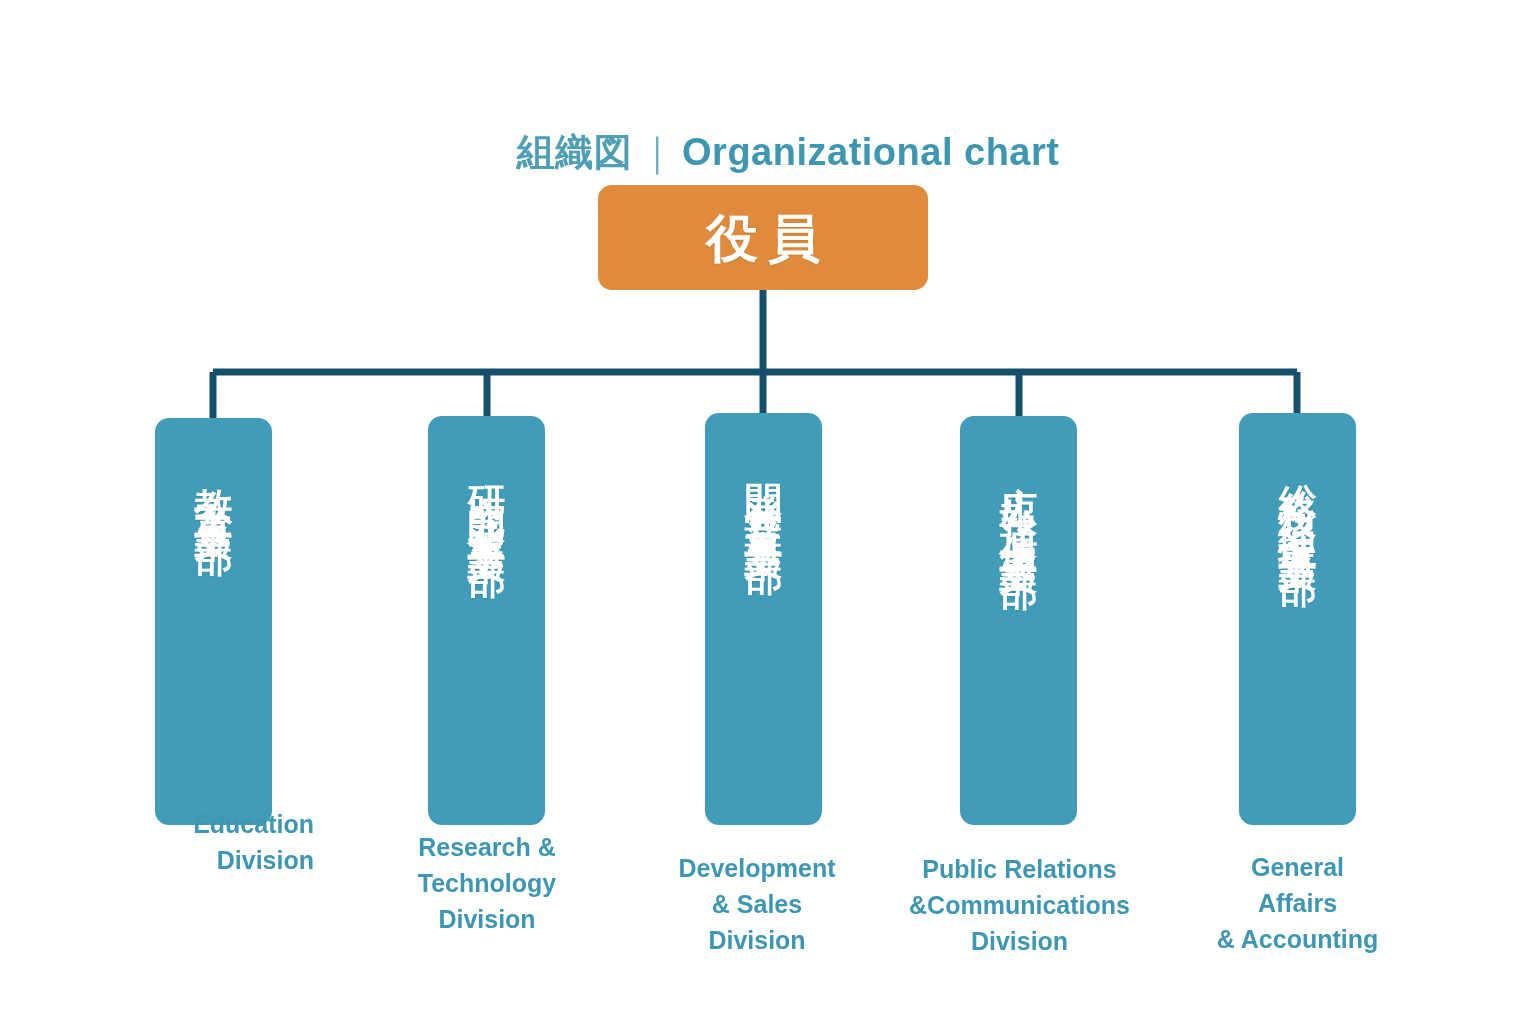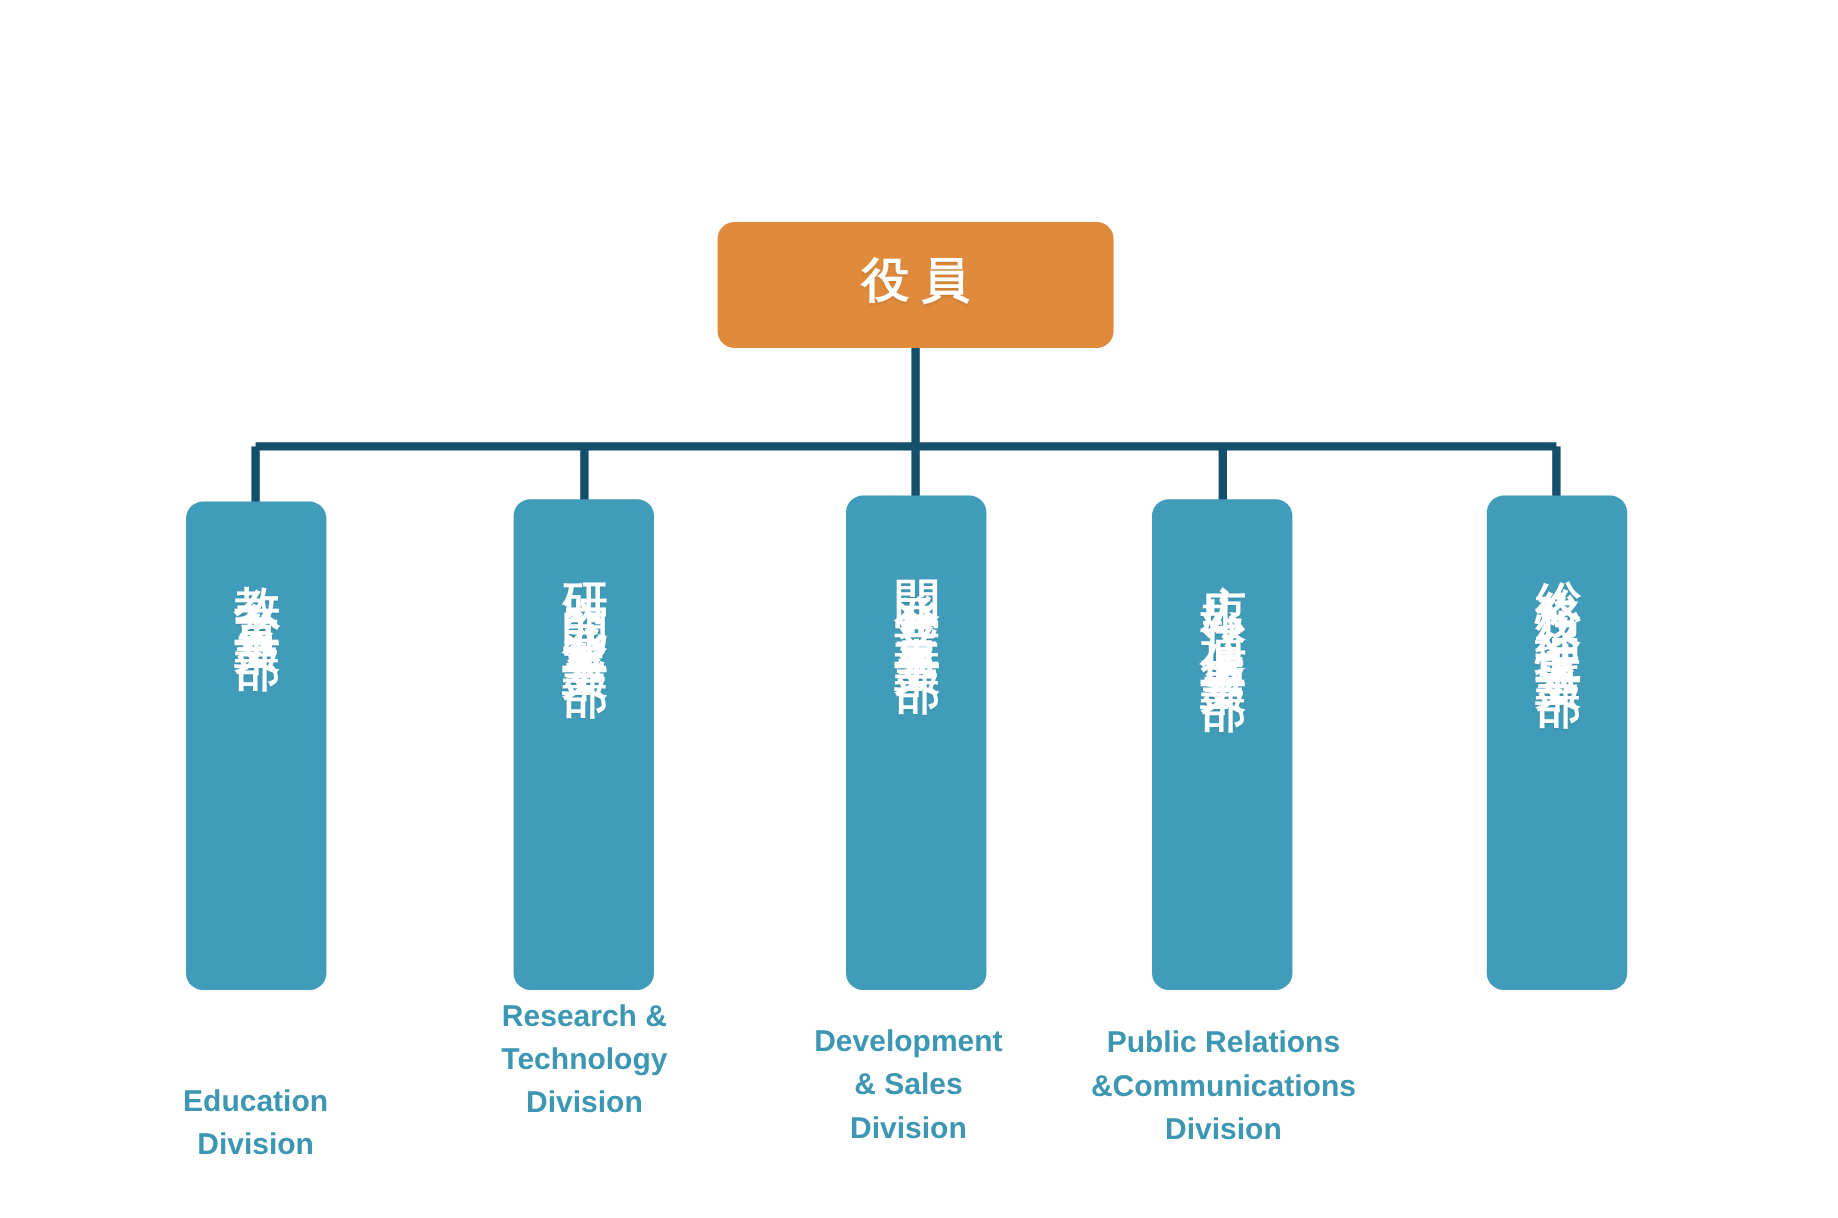--- a/index.html
+++ b/index.html
@@ -56,27 +56,26 @@
     width: 330px;
     height: 105px;
     background: #E08B3C;
     border-radius: 14px;
     display: flex;
     align-items: center;
     justify-content: center;
   }
   .root-node .root-label {
     color: #ffffff;
-    font-size: 40px;
+    font-size: 52px;
     font-weight: bold;
     letter-spacing: 10px;
     text-indent: 10px;
     line-height: 1;
     text-shadow: 0 1px 2px rgba(0,0,0,0.10);
-    font-family: Liberation Mono, monospace;
   }
 
   
   .dept-node {
     position: absolute;
     background: #409CB8;
     border-radius: 14px;
     display: flex;
     justify-content: center;
     overflow: hidden;
@@ -103,20 +102,23 @@
     font-weight: bold;
     line-height: 1.44;
     white-space: pre-line;
   }
 </style>
 </head>
 <body>
 
 <div id="chart-canvas">
 
+  <div class="chart-title">
+    <span class="jp-part">組織図</span><span class="sep-part">｜</span><span class="en-part">Organizational chart</span>
+  </div>
 
   <svg id="connectors" viewBox="0 0 1532 1015">
 
     <line x1="763" y1="290" x2="763" y2="372" stroke="#14506B" stroke-width="7"></line>
 
     <line x1="213" y1="372" x2="1297" y2="372" stroke="#14506B" stroke-width="7"></line>
 
     <line x1="213" y1="372" x2="213" y2="419" stroke="#14506B" stroke-width="7"></line>
     <line x1="487" y1="372" x2="487" y2="417" stroke="#14506B" stroke-width="7"></line>
     <line x1="763" y1="372" x2="763" y2="414" stroke="#14506B" stroke-width="7"></line>
@@ -124,21 +126,21 @@
     <line x1="1297" y1="372" x2="1297" y2="414" stroke="#14506B" stroke-width="7"></line>
   </svg>
 
   <div class="root-node">
     <span class="root-label">役員</span>
   </div>
 
   <div class="dept-node" style="left:155px; top:418px; width:117px; height:407px;">
     <span class="dept-label-jp">教育事業部</span>
   </div>
-  <div class="dept-caption" style="left:112px; top:900px; width:202px;">Education
+  <div class="dept-caption" style="left:112px; top:806px; width:202px;text-align:right;">Education
 Division</div>
 
   <div class="dept-node" style="left:428px; top:416px; width:117px; height:409px;">
     <span class="dept-label-jp">研究開発事業部</span>
   </div>
   <div class="dept-caption" style="left:376px; top:829px; width:222px;">Research &amp;
 Technology
 Division</div>
 
   <div class="dept-node" style="left:705px; top:413px; width:117px; height:412px;">
@@ -151,14 +153,17 @@
   <div class="dept-node" style="left:960px; top:416px; width:117px; height:409px;">
     <span class="dept-label-jp">広報・通信事業部</span>
   </div>
   <div class="dept-caption" style="left:877px; top:851px; width:285px;text-align:center;">Public Relations
 &amp;Communications
 Division</div>
 
   <div class="dept-node" style="left:1239px; top:413px; width:117px; height:412px;">
     <span class="dept-label-jp">総務・経理事業部</span>
   </div>
+  <div class="dept-caption" style="left:1182px; top:849px; width:231px;">General
+Affairs
+&amp; Accounting</div>
 
 </div>
 
 </body></html>

